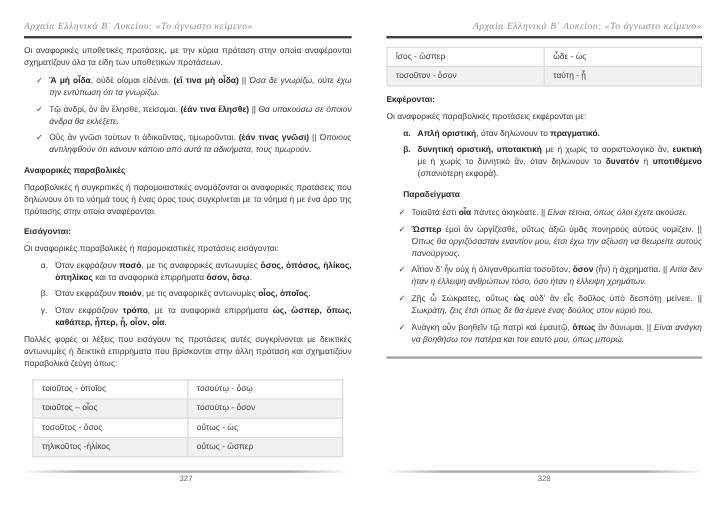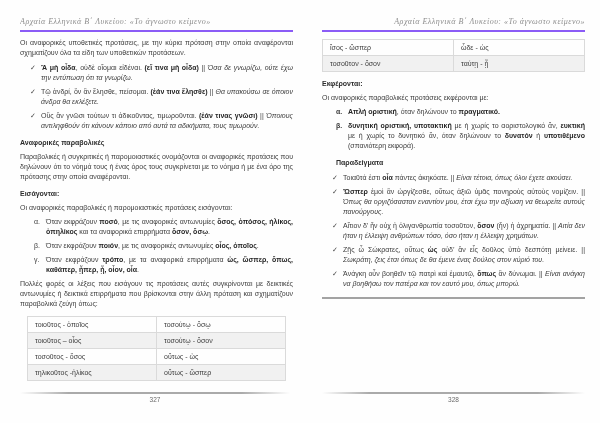--- a/index.html
+++ b/index.html
@@ -15,21 +15,21 @@
   .page-left  { padding:17px 7px 0 20px; }
   .page-right { padding:17px 15px 0 22px; }
 
   .page-header {
     font-family:"Liberation Serif", serif;
     font-style:italic;
     color:#8d8d8d;
     font-size:8px;
     letter-spacing:0.5px;
     padding-bottom:4px;
-    border-bottom:2px solid #8b5cf6;
+    border-bottom:2px solid #404040;
     white-space:nowrap;
     overflow:hidden;
   }
   .page-left  .page-header { text-align:left; }
   .page-right .page-header { text-align:right; }
 
   .body-text { font-size:7px; line-height:10px; text-align:justify; }
   p.para { margin-top:6px; }
   .section-title { font-size:7px; font-weight:bold; color:#2e2e2e; margin-top:7px; }
 

